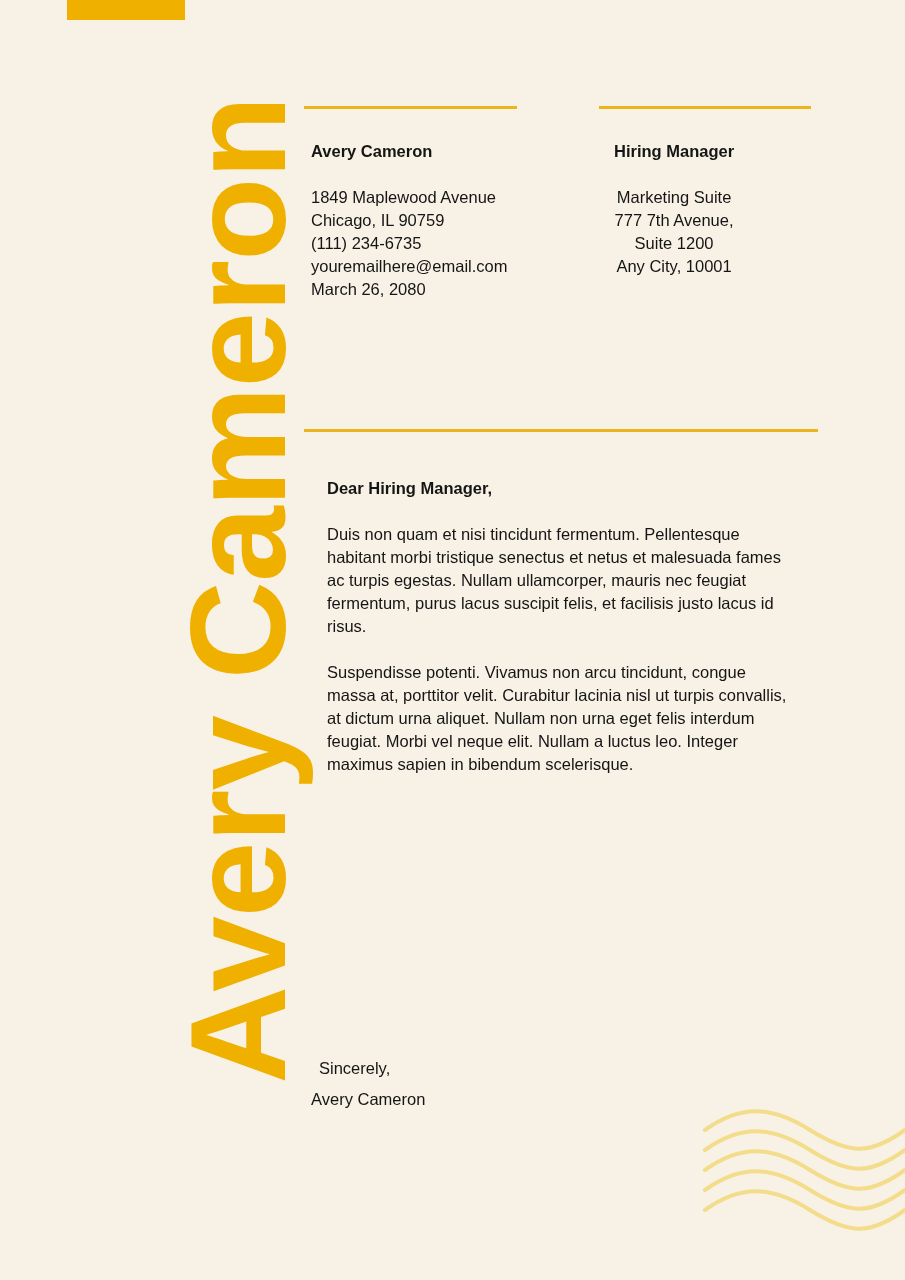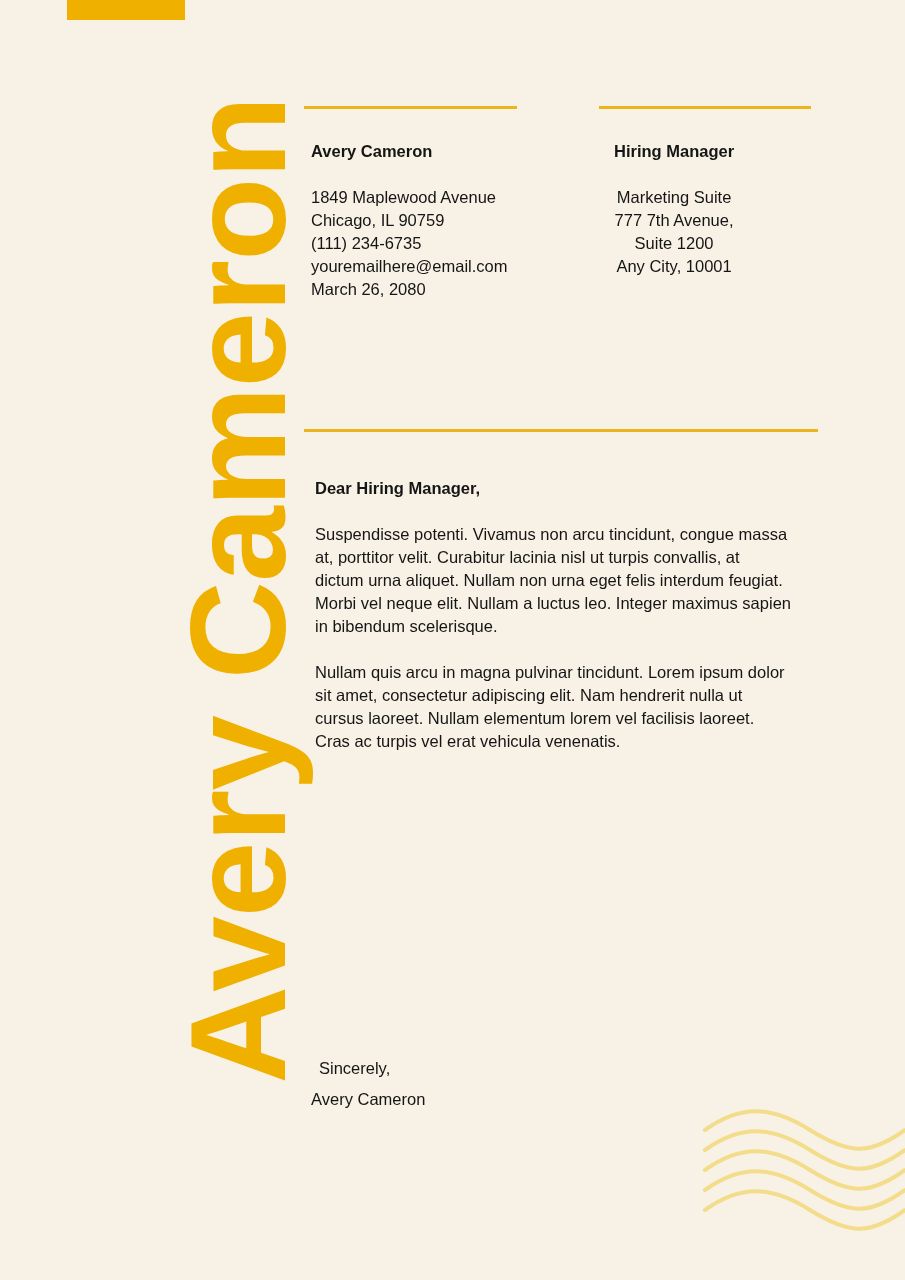--- a/index.html
+++ b/index.html
@@ -22,21 +22,21 @@
     .r1 { left: 304px; top: 106px; width: 213px; }
     .r2 { left: 599px; top: 106px; width: 212px; }
     .r3 { left: 304px; top: 429px; width: 514px; }
     .txt { position: absolute; font-size: 16.5px; line-height: 23px; }
     .bold { font-weight: bold; }
     .sender { left: 311px; top: 140px; }
     .recipient { left: 614px; top: 140px; text-align: center; }
     .block p { margin: 0; }
     .gap { height: 23px; }
     .body { left: 311px; top: 477px; width: 480px; }
-    .para { margin: 0 0 23px 4px; }
+    .para { margin: 0 0 23px 16px; }
     .closing { left: 311px; top: 1049px; }
     .waves { position: absolute; left: 700px; top: 1095px; width: 205px; height: 150px; }
   </style>
 </head>
 <body>
 
 <div class="top-bar"></div>
 <div class="vname">Avery Cameron</div>
 
 <div class="rule r1"></div>
@@ -58,22 +58,22 @@
   <p>Marketing Suite</p>
   <p>777 7th Avenue,</p>
   <p>Suite 1200</p>
   <p>Any City, 10001</p>
 </div>
 
 <div class="rule r3"></div>
 
 <div class="txt body">
   <p class="para bold">Dear Hiring Manager,</p>
+  <p class="para">Duis non quam et nisi tincidunt fermentum. Pellentesque habitant morbi tristique senectus et netus et malesuada fames ac turpis egestas. Nullam ullamcorper, mauris nec feugiat fermentum, purus lacus suscipit felis, et facilisis justo lacus id risus.</p>
   <p class="para">Suspendisse potenti. Vivamus non arcu tincidunt, congue massa at, porttitor velit. Curabitur lacinia nisl ut turpis convallis, at dictum urna aliquet. Nullam non urna eget felis interdum feugiat. Morbi vel neque elit. Nullam a luctus leo. Integer maximus sapien in bibendum scelerisque.</p>
-  <p class="para">Nullam quis arcu in magna pulvinar tincidunt. Lorem ipsum dolor sit amet, consectetur adipiscing elit. Nam hendrerit nulla ut cursus laoreet. Nullam elementum lorem vel facilisis laoreet. Cras ac turpis vel erat vehicula venenatis.</p>
 </div>
 
 <div class="txt closing">
   <p style="margin:8px">Sincerely,</p>
   <p style="margin:0">Avery Cameron</p>
 </div>
 
 <svg class="waves" viewBox="0 0 205 150" fill="none" stroke="#f3dc8a" stroke-width="4" stroke-linecap="round">
   <path d="M5 35 C 40 10, 70 10, 110 35 S 170 60, 205 35"></path>
   <path d="M5 55 C 40 30, 70 30, 110 55 S 170 80, 205 55"></path>

